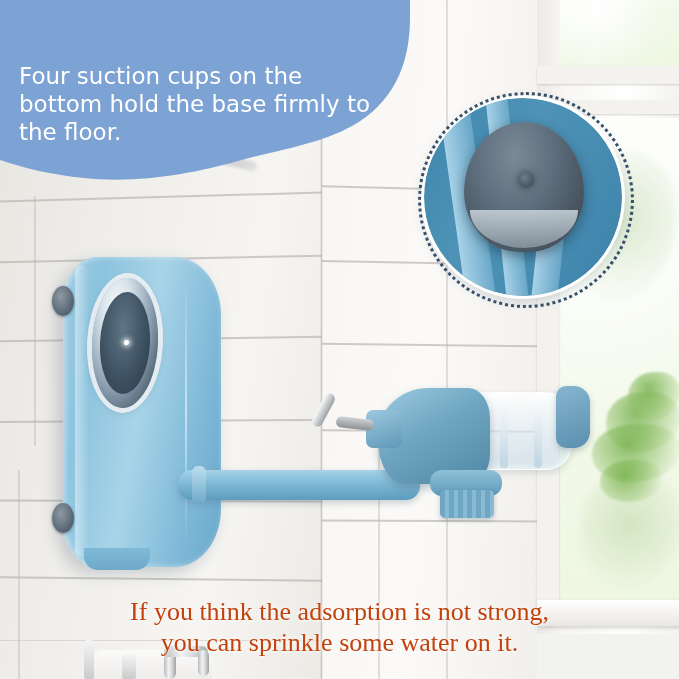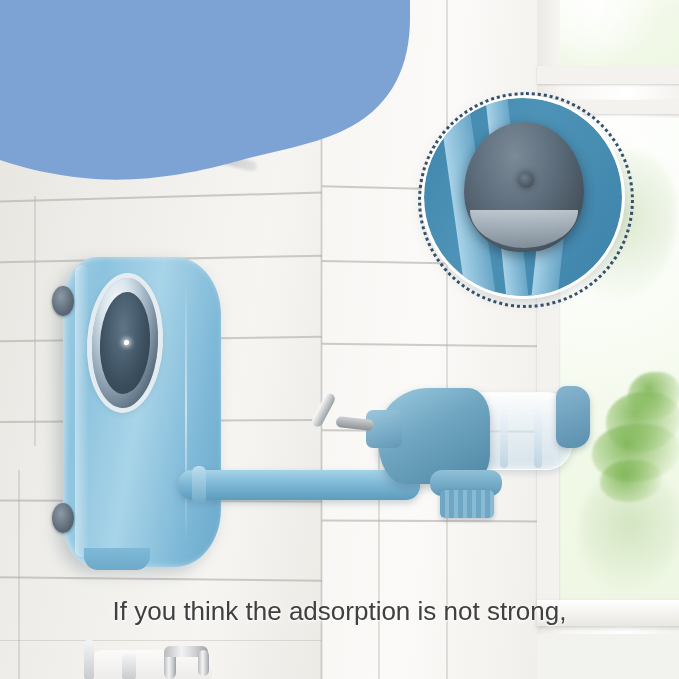--- a/index.html
+++ b/index.html
@@ -222,22 +222,22 @@
   }
   .subline{
     position:absolute;left:19px;top:62px;width:360px;
     font-size:23px;line-height:28px;color:#ffffff;font-weight:500;
     font-family:"DejaVu Sans", sans-serif;
   }
 
   
   .caption{
     position:absolute;left:0;top:596px;width:679px;text-align:center;
-    font-family:Liberation Sans, sans-serif;
-    font-size:26px;line-height:31px;color:#404040;font-weight:500;
+    font-family:Liberation Serif, serif;
+    font-size:26px;line-height:31px;color:#c2410c;font-weight:500;
     text-shadow:0 1px 2px rgba(255,255,255,.95),0 0 6px rgba(255,255,255,.9);
   }
   .caption .l2{display:block;}
 </style>
 </head>
 <body>
 
 <div id="stage">
 
   <div class="bg">
@@ -328,19 +328,21 @@
   </div>
   <div class="callout-ring"></div>
 
   <div class="banner">
     <svg width="410" height="186" viewBox="0 0 410 186">
       <path d="M0,0 H410 V18 C410,66 392,104 352,126
                C318,145 276,150 238,161
                C196,173 138,184 84,178
                C52,175 24,168 0,160 Z" fill="#7da2d4"></path>
     </svg>
+    <div class="subline">Four suction cups on the bottom hold the base firmly to the floor.</div>
   </div>
 
   <div class="caption">
     <span>If you think the adsorption is not strong,</span>
+    <span class="l2">you can sprinkle some water on it.</span>
   </div>
 
 </div>
 
 </body></html>

